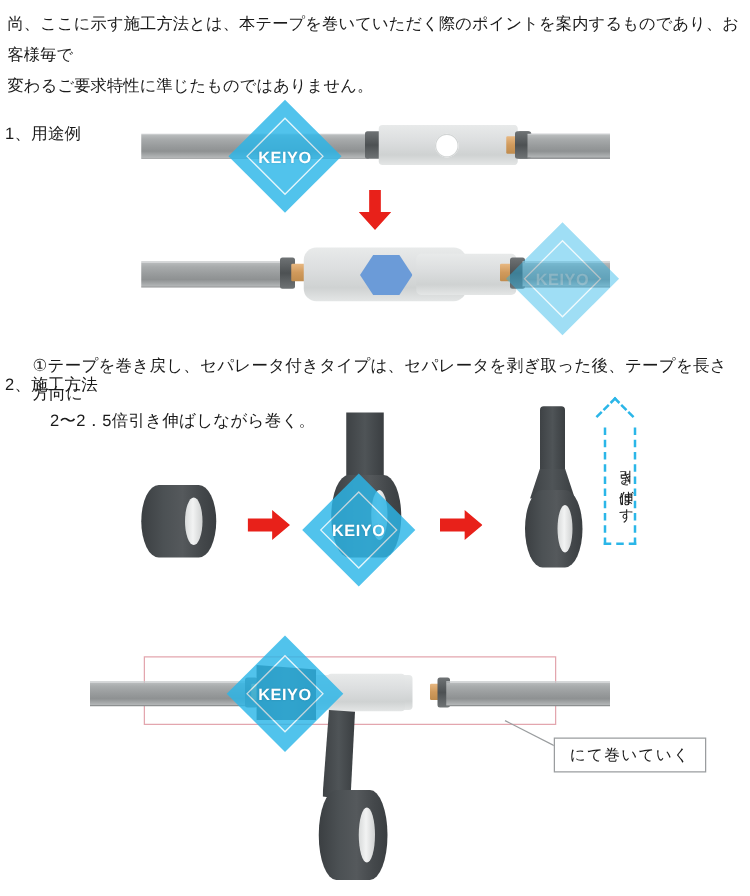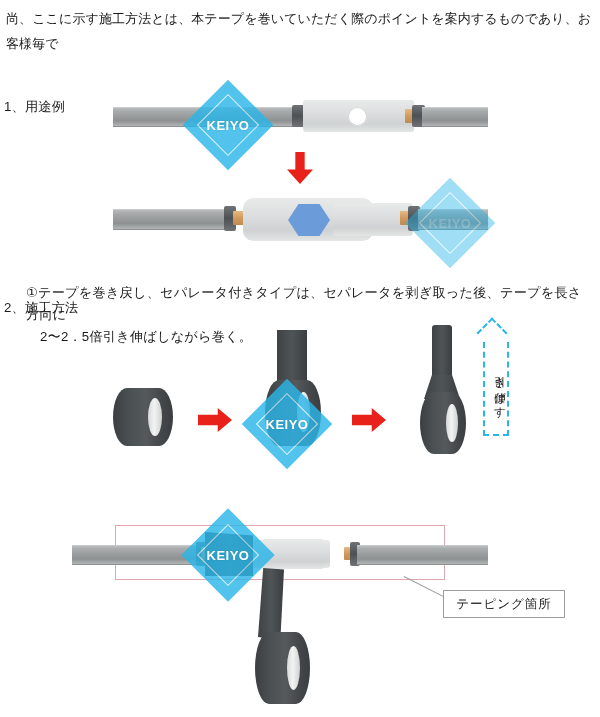--- a/index.html
+++ b/index.html
@@ -183,20 +183,21 @@
     transform-origin: left center;
   }
 </style>
 </head>
 <body>
 
 <div class="page">
 
   <div class="intro">
     <div>尚、ここに示す施工方法とは、本テープを巻いていただく際のポイントを案内するものであり、お客様毎で</div>
+    <div>変わるご要求特性に準じたものではありません。</div>
   </div>
 
   <div class="sec-head sec1-title">1、用途例</div>
 
   <div class="art" style="left:0;top:95px;width:600px;height:60px;">
 
     <div class="cable" style="left:113px;top:12px;width:182px;height:18px;"></div>
     <div class="ferrule" style="left:292px;top:10px;width:14px;height:22px;"></div>
 
     <div class="lug" style="left:303px;top:5px;width:84px;height:32px;border-radius:3px 8px 8px 3px;"></div>
@@ -302,17 +303,17 @@
     </div>
 
     <div class="tape-strip" style="left:258px;top:48px;width:26px;height:72px;clip-path:polygon(20% 0%,100% 2%,86% 100%,0% 96%);"></div>
 
     <div class="roll" style="left:255px;top:112px;width:55px;height:72px;"></div>
     <div class="roll-core" style="left:287px;top:126px;width:13px;height:44px;"></div>
 
     <div class="callout-line" style="left:404px;top:56px;width:56px;transform:rotate(27deg);"></div>
 
     <div class="callout-box" style="left:443px;top:70px;width:122px;height:28px;">
-      <span>テーピング箇所</span>
+      <span>にて巻いていく</span>
     </div>
   </div>
 
 </div>
 
 </body></html>

